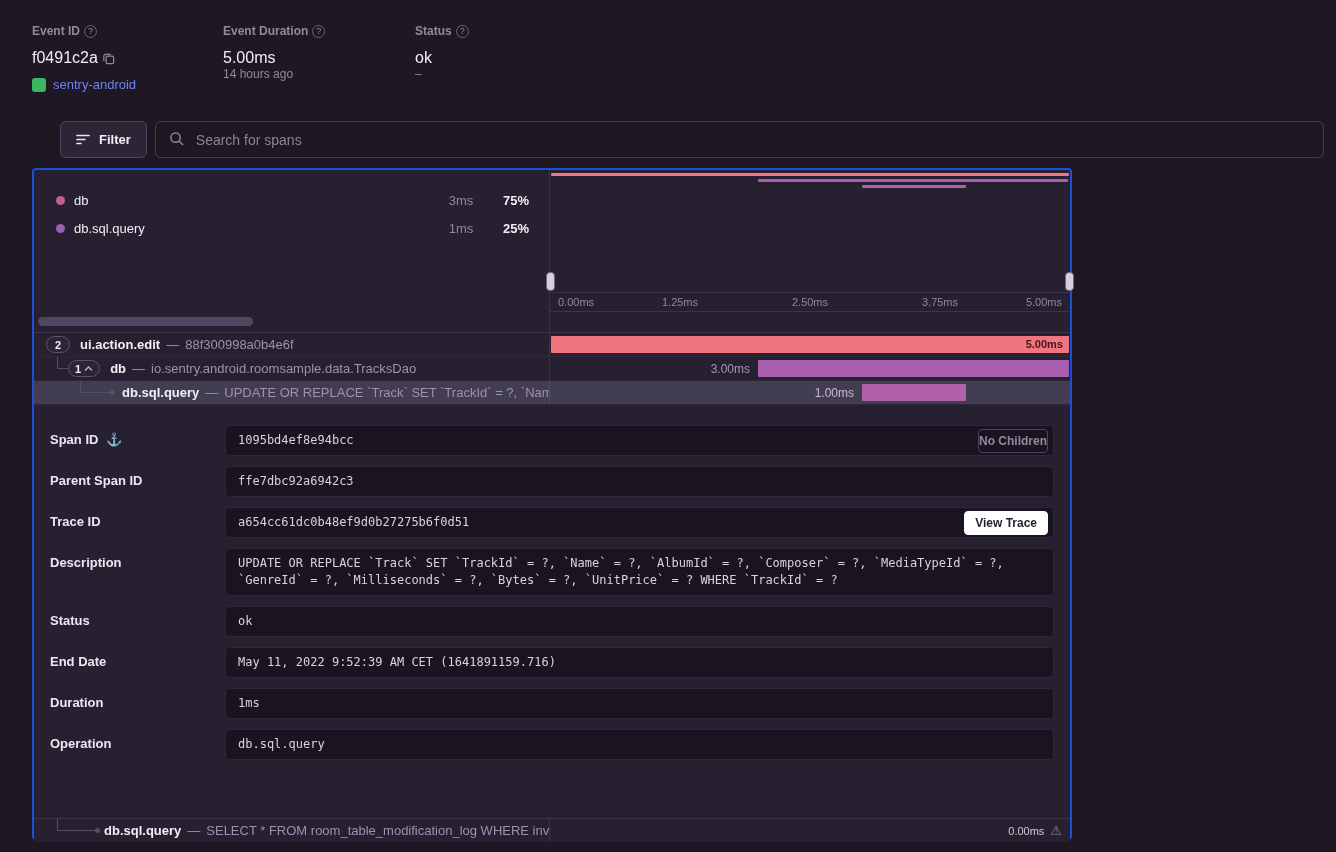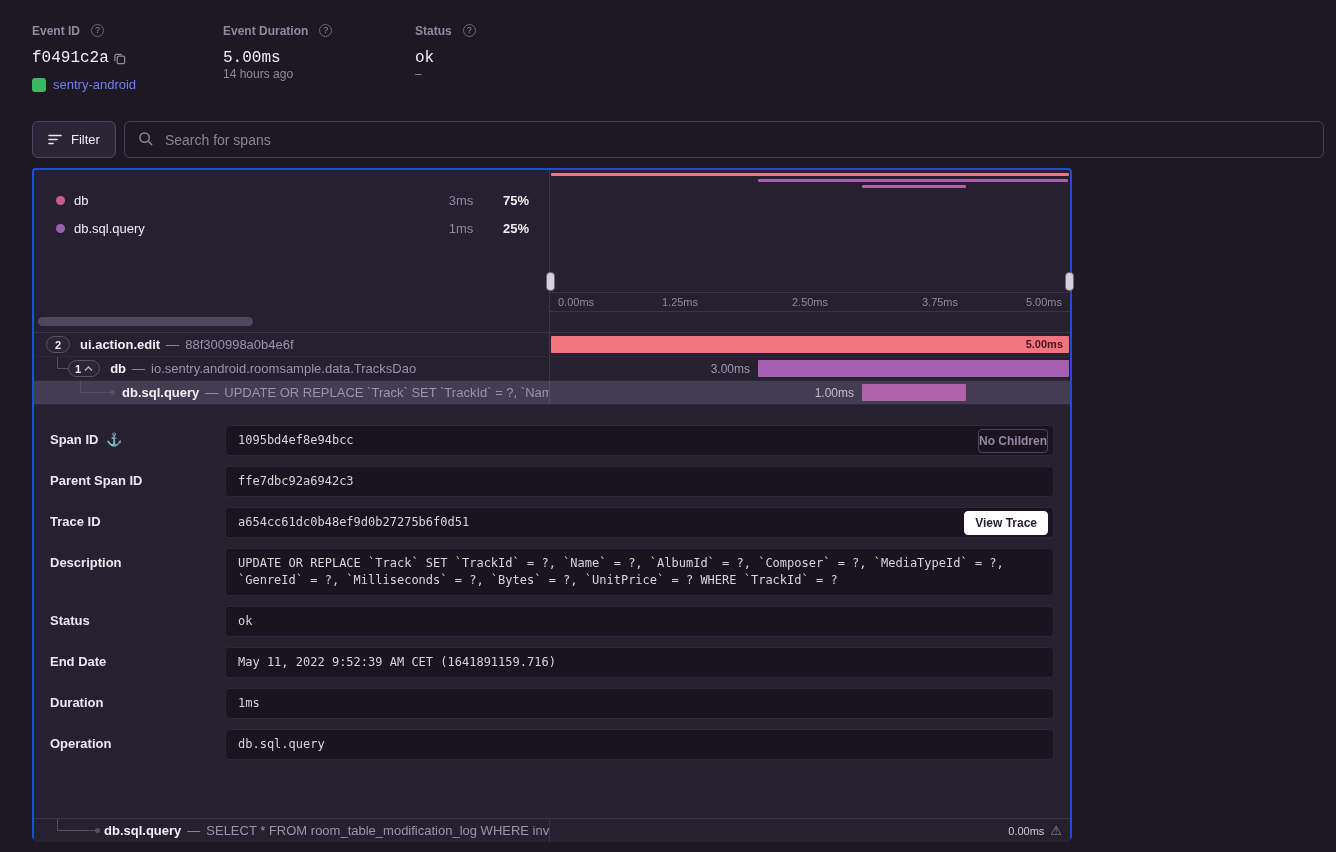--- a/index.html
+++ b/index.html
@@ -6,34 +6,34 @@
   html,body { background:#14101a; }
   .app {
     position:relative; width:1336px; height:852px;
     background:#1e1825; color:#ece7f1; overflow:hidden;
     font-family:"Liberation Sans", sans-serif;
   }
 
   
   .meta-col { position:absolute; top:24px; }
   .col-event-id { left:32px; } .col-duration { left:223px; } .col-status { left:415px; }
-  .meta-label { display:flex; align-items:flex-start; gap:11px; font-size:12px; font-weight:700; color:#94889f; }
+  .meta-label { display:flex; align-items:center; gap:4px; font-size:12px; font-weight:700; color:#94889f; }
   .help-icon { width:13px; height:13px; border:1px solid #6b6178; border-radius:50%; font-size:9px; line-height:11px;
                text-align:center; color:#94889f; font-weight:400; cursor:pointer; display:inline-block; }
-  .meta-value { margin-top:11px; display:flex; align-items:center; gap:4px; font-size:16px; color:#f2eef5;font-family:Liberation Mono, monospace; }
+  .meta-value { margin-top:11px; display:flex; align-items:center; gap:4px; font-size:16px; color:#f2eef5; }
   .meta-sub { font-size:12px; color:#94889f; }
   .project-row { margin-top:10px; display:flex; align-items:center; gap:7px; font-size:13px; color:#6f80f3; cursor:pointer; }
   .platform-icon { width:14px; height:14px; border-radius:3px; background:#3cb760; display:inline-block; }
   .icon-btn { display:inline-flex; cursor:pointer; }
 
   
   .toolbar { position:absolute; top:121px; left:32px; right:12px; display:flex; gap:8px; height:37px; }
   .filter-button { height:37px; padding:0 15px; display:flex; align-items:center; gap:9px;
                    background:#2c2536; border:1px solid #4e4660; border-radius:6px;
-                   color:#f2eef5; font-size:13px; font-weight:400; cursor:pointer; font-family:inherit; }
+                   color:#f2eef5; font-size:13px; font-weight:700; cursor:pointer; font-family:inherit;margin-left:28px; }
   .search-box { flex:1; position:relative; }
   .search-box input { width:100%; height:100%; background:transparent; border:1px solid #453d55; border-radius:6px;
                       color:#f2eef5; font-size:14px; padding:0 12px 0 40px; outline:none; font-family:inherit; }
   .search-box input::placeholder { color:#8d8299; }
   .search-icon { position:absolute; left:14px; top:10px; }
 
   
   .trace-panel { position:absolute; top:168px; left:32px; width:1040px; height:672px;
                  background:#262030; border:2px solid #1d4ed8; border-radius:4px; }
 

